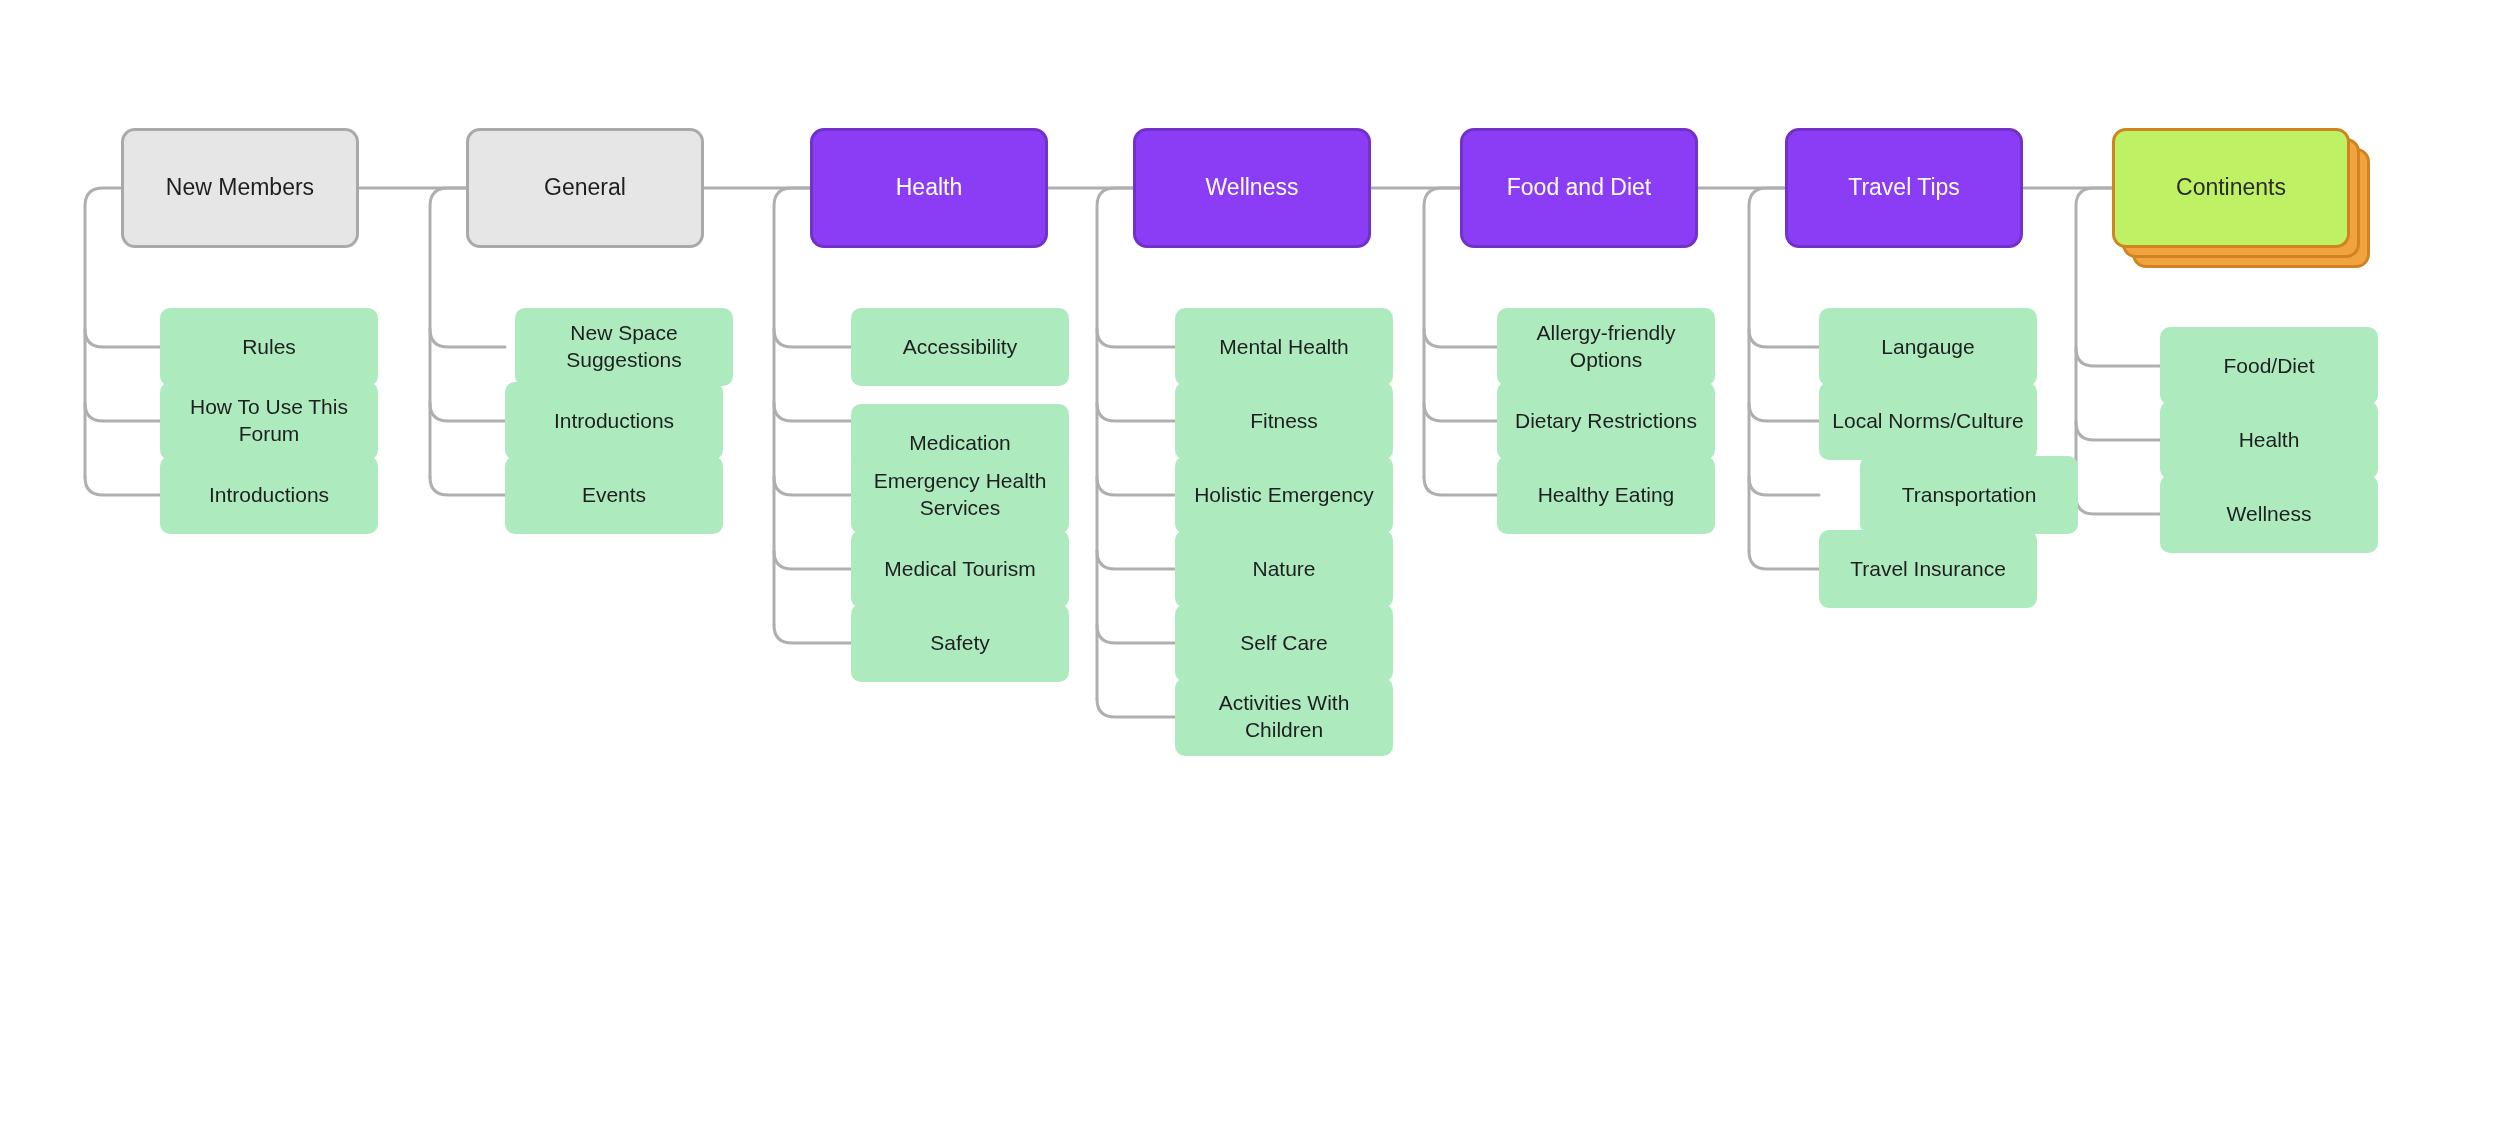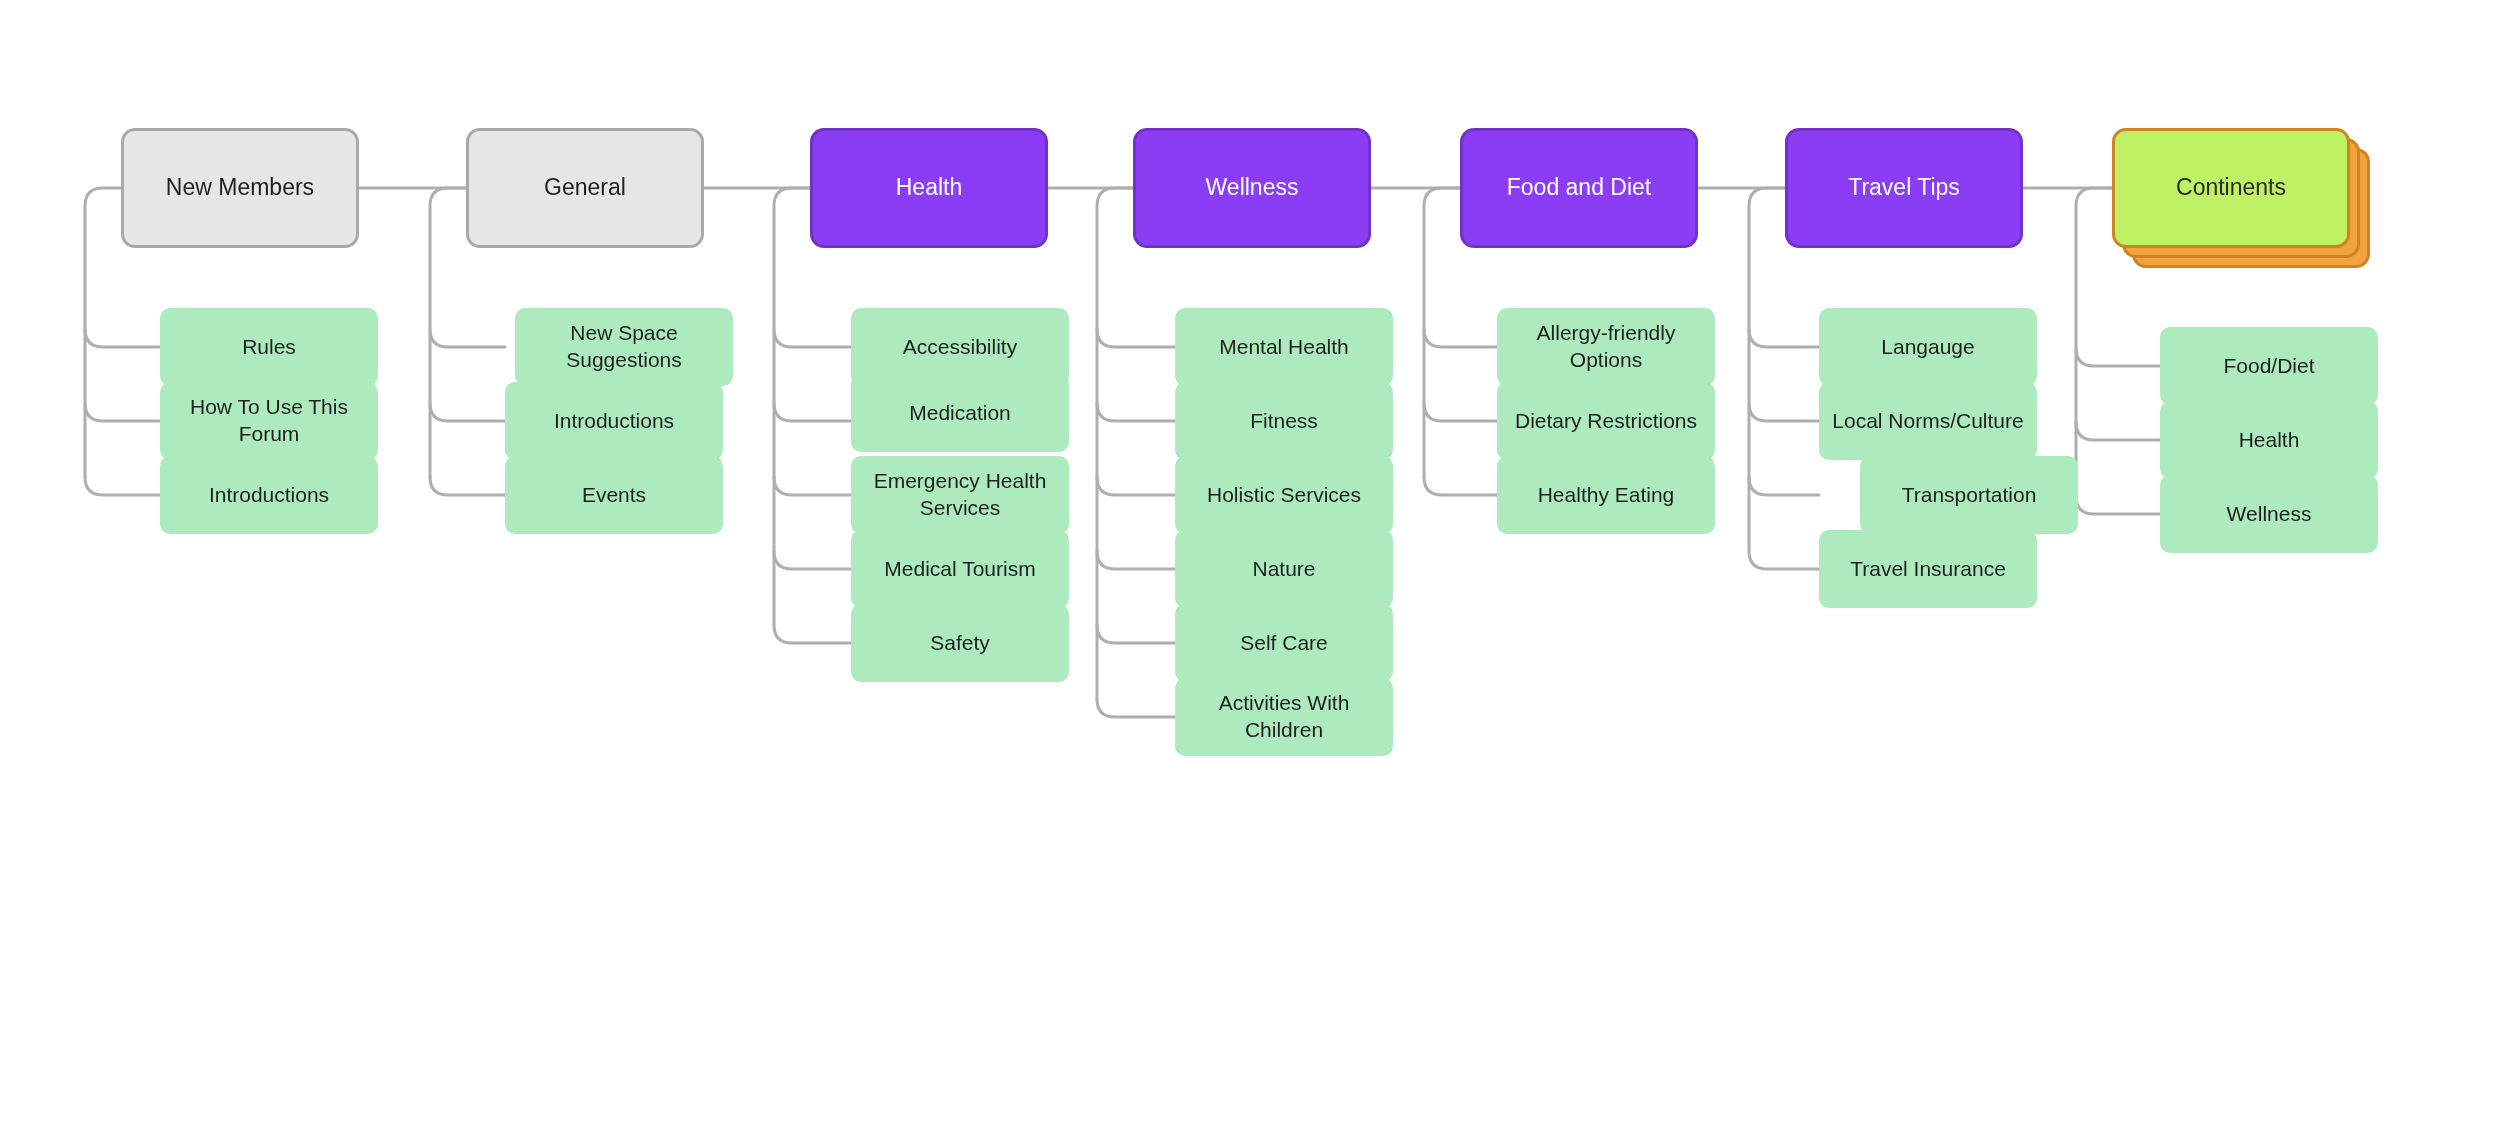--- a/index.html
+++ b/index.html
@@ -158,21 +158,21 @@
       </div>
       <div class="node child" style="left: 505px; top: 456px;">
         <span class="label">Events</span>
       </div>
       <div class="node header purple" style="left: 810px; top: 128px;">
         <span class="label">Health</span>
       </div>
       <div class="node child" style="left: 851px; top: 308px;">
         <span class="label">Accessibility</span>
       </div>
-      <div class="node child" style="left: 851px; top: 374px;">
+      <div class="node child" style="left: 851px; top: 404px;">
         <span class="label">Medication</span>
       </div>
       <div class="node child" style="left: 851px; top: 456px;">
         <span class="label">Emergency Health Services</span>
       </div>
       <div class="node child" style="left: 851px; top: 530px;">
         <span class="label">Medical Tourism</span>
       </div>
       <div class="node child" style="left: 851px; top: 604px;">
         <span class="label">Safety</span>
@@ -180,21 +180,21 @@
       <div class="node header purple" style="left: 1133px; top: 128px;">
         <span class="label">Wellness</span>
       </div>
       <div class="node child" style="left: 1175px; top: 308px;">
         <span class="label">Mental Health</span>
       </div>
       <div class="node child" style="left: 1175px; top: 382px;">
         <span class="label">Fitness</span>
       </div>
       <div class="node child" style="left: 1175px; top: 456px;">
-        <span class="label">Holistic Services</span>
+        <span class="label">Holistic Emergency</span>
       </div>
       <div class="node child" style="left: 1175px; top: 530px;">
         <span class="label">Nature</span>
       </div>
       <div class="node child" style="left: 1175px; top: 604px;">
         <span class="label">Self Care</span>
       </div>
       <div class="node child" style="left: 1175px; top: 678px;">
         <span class="label">Activities With Children</span>
       </div>

